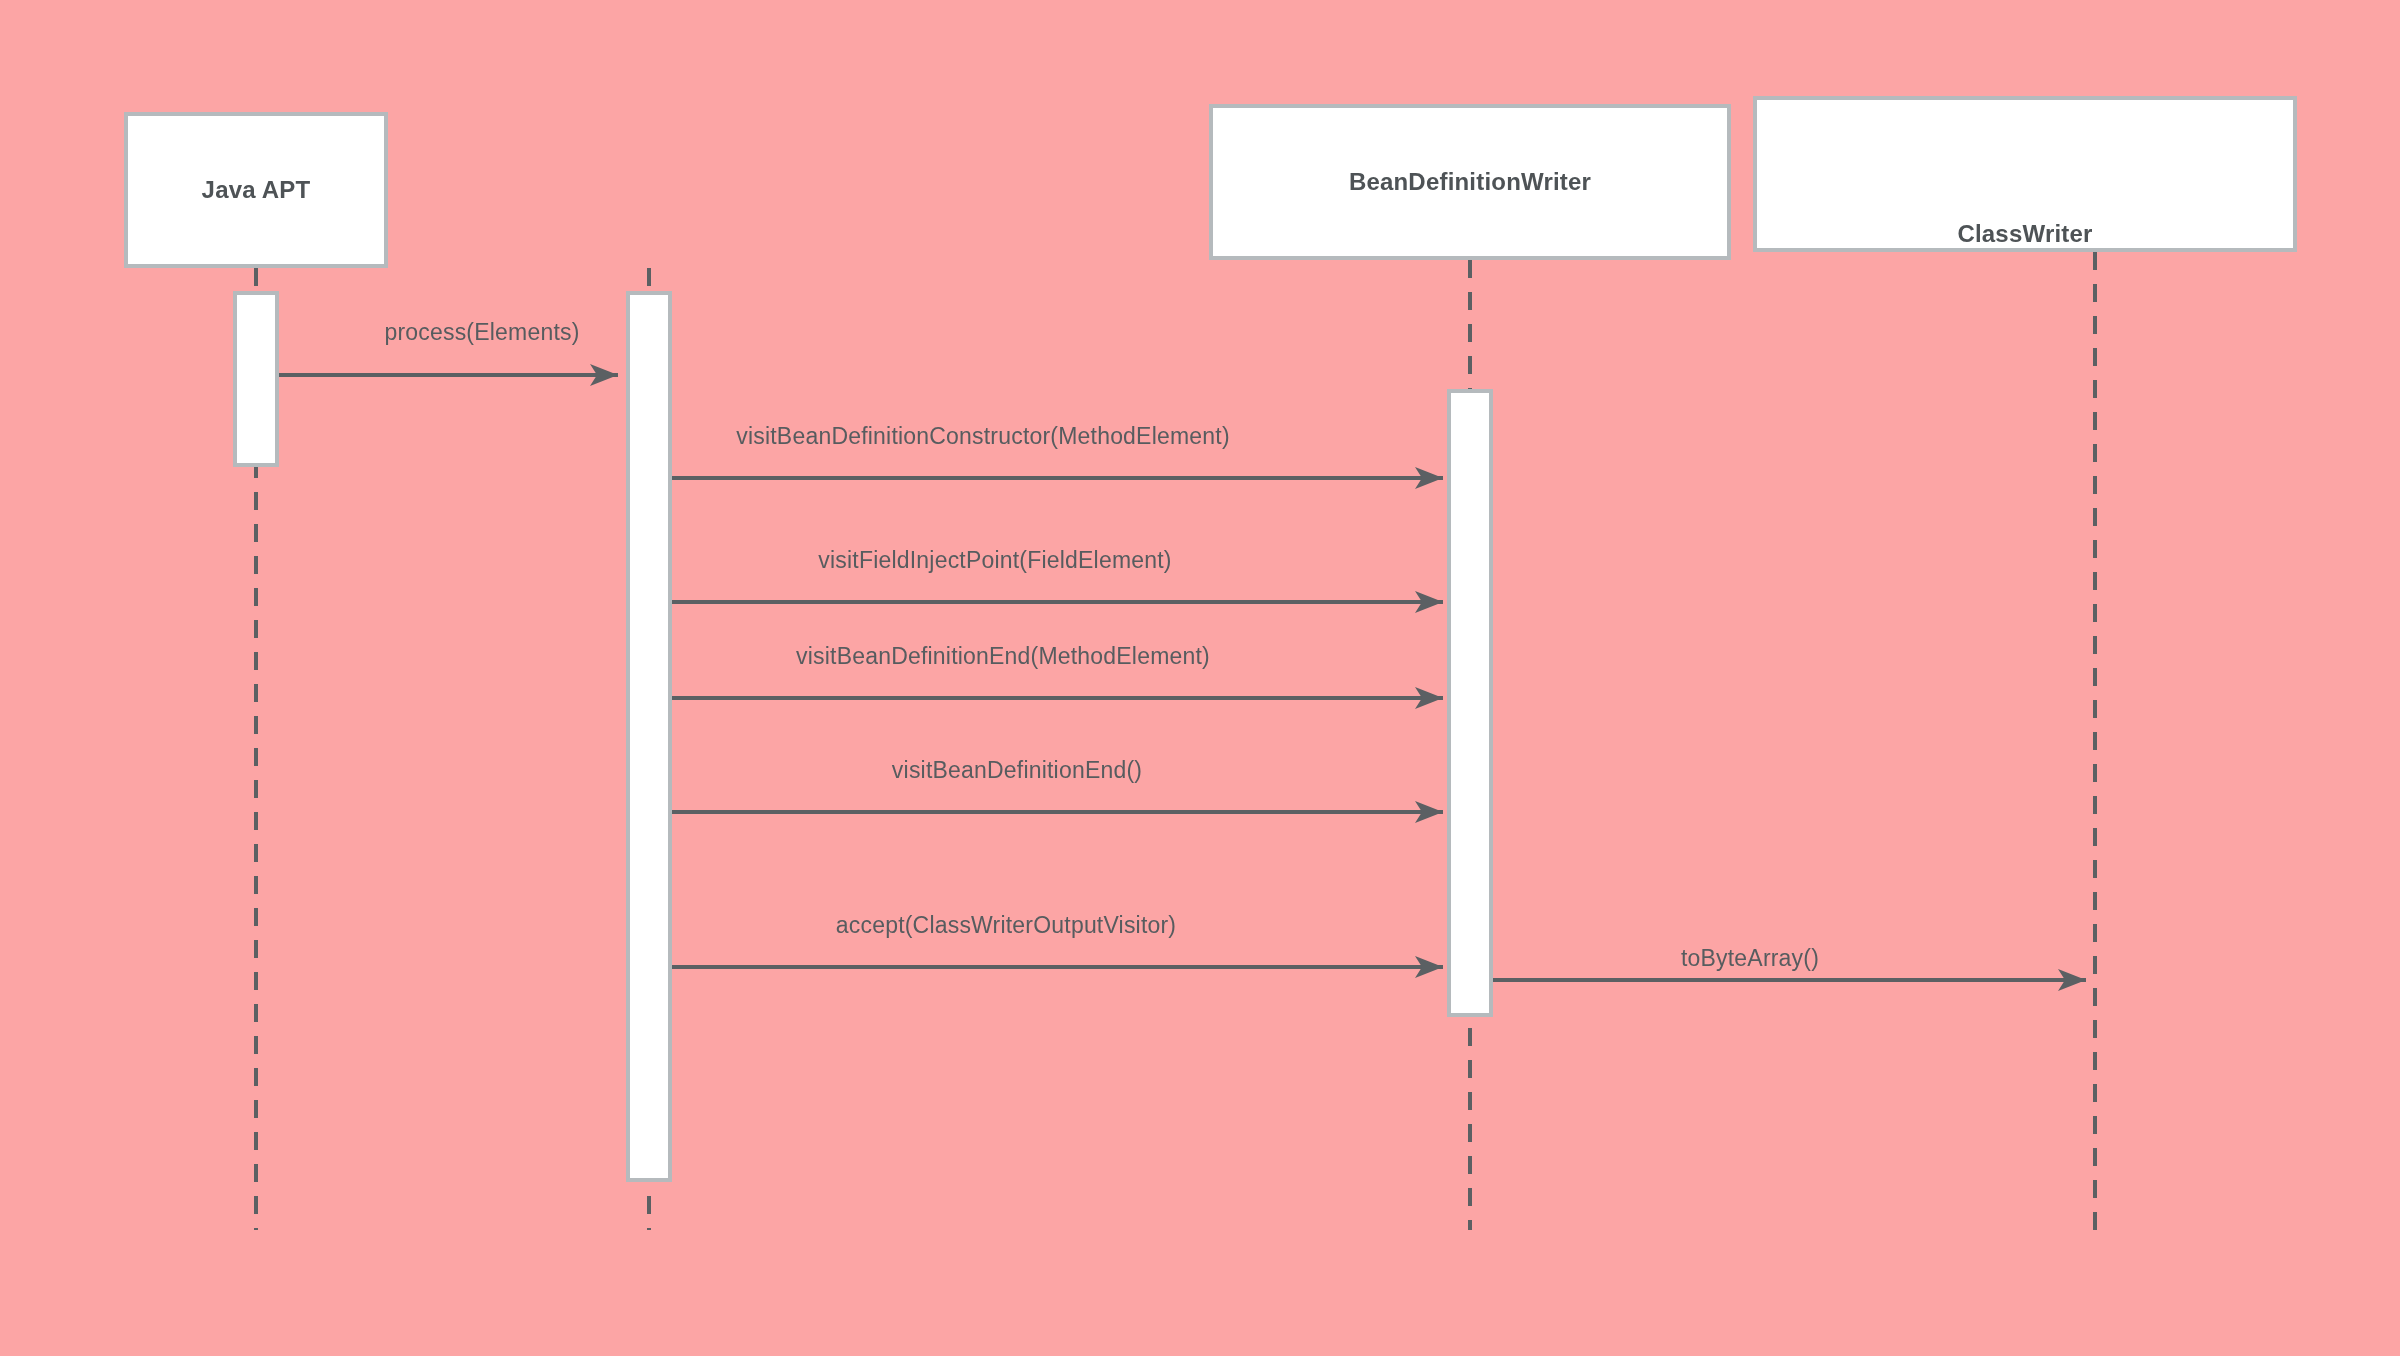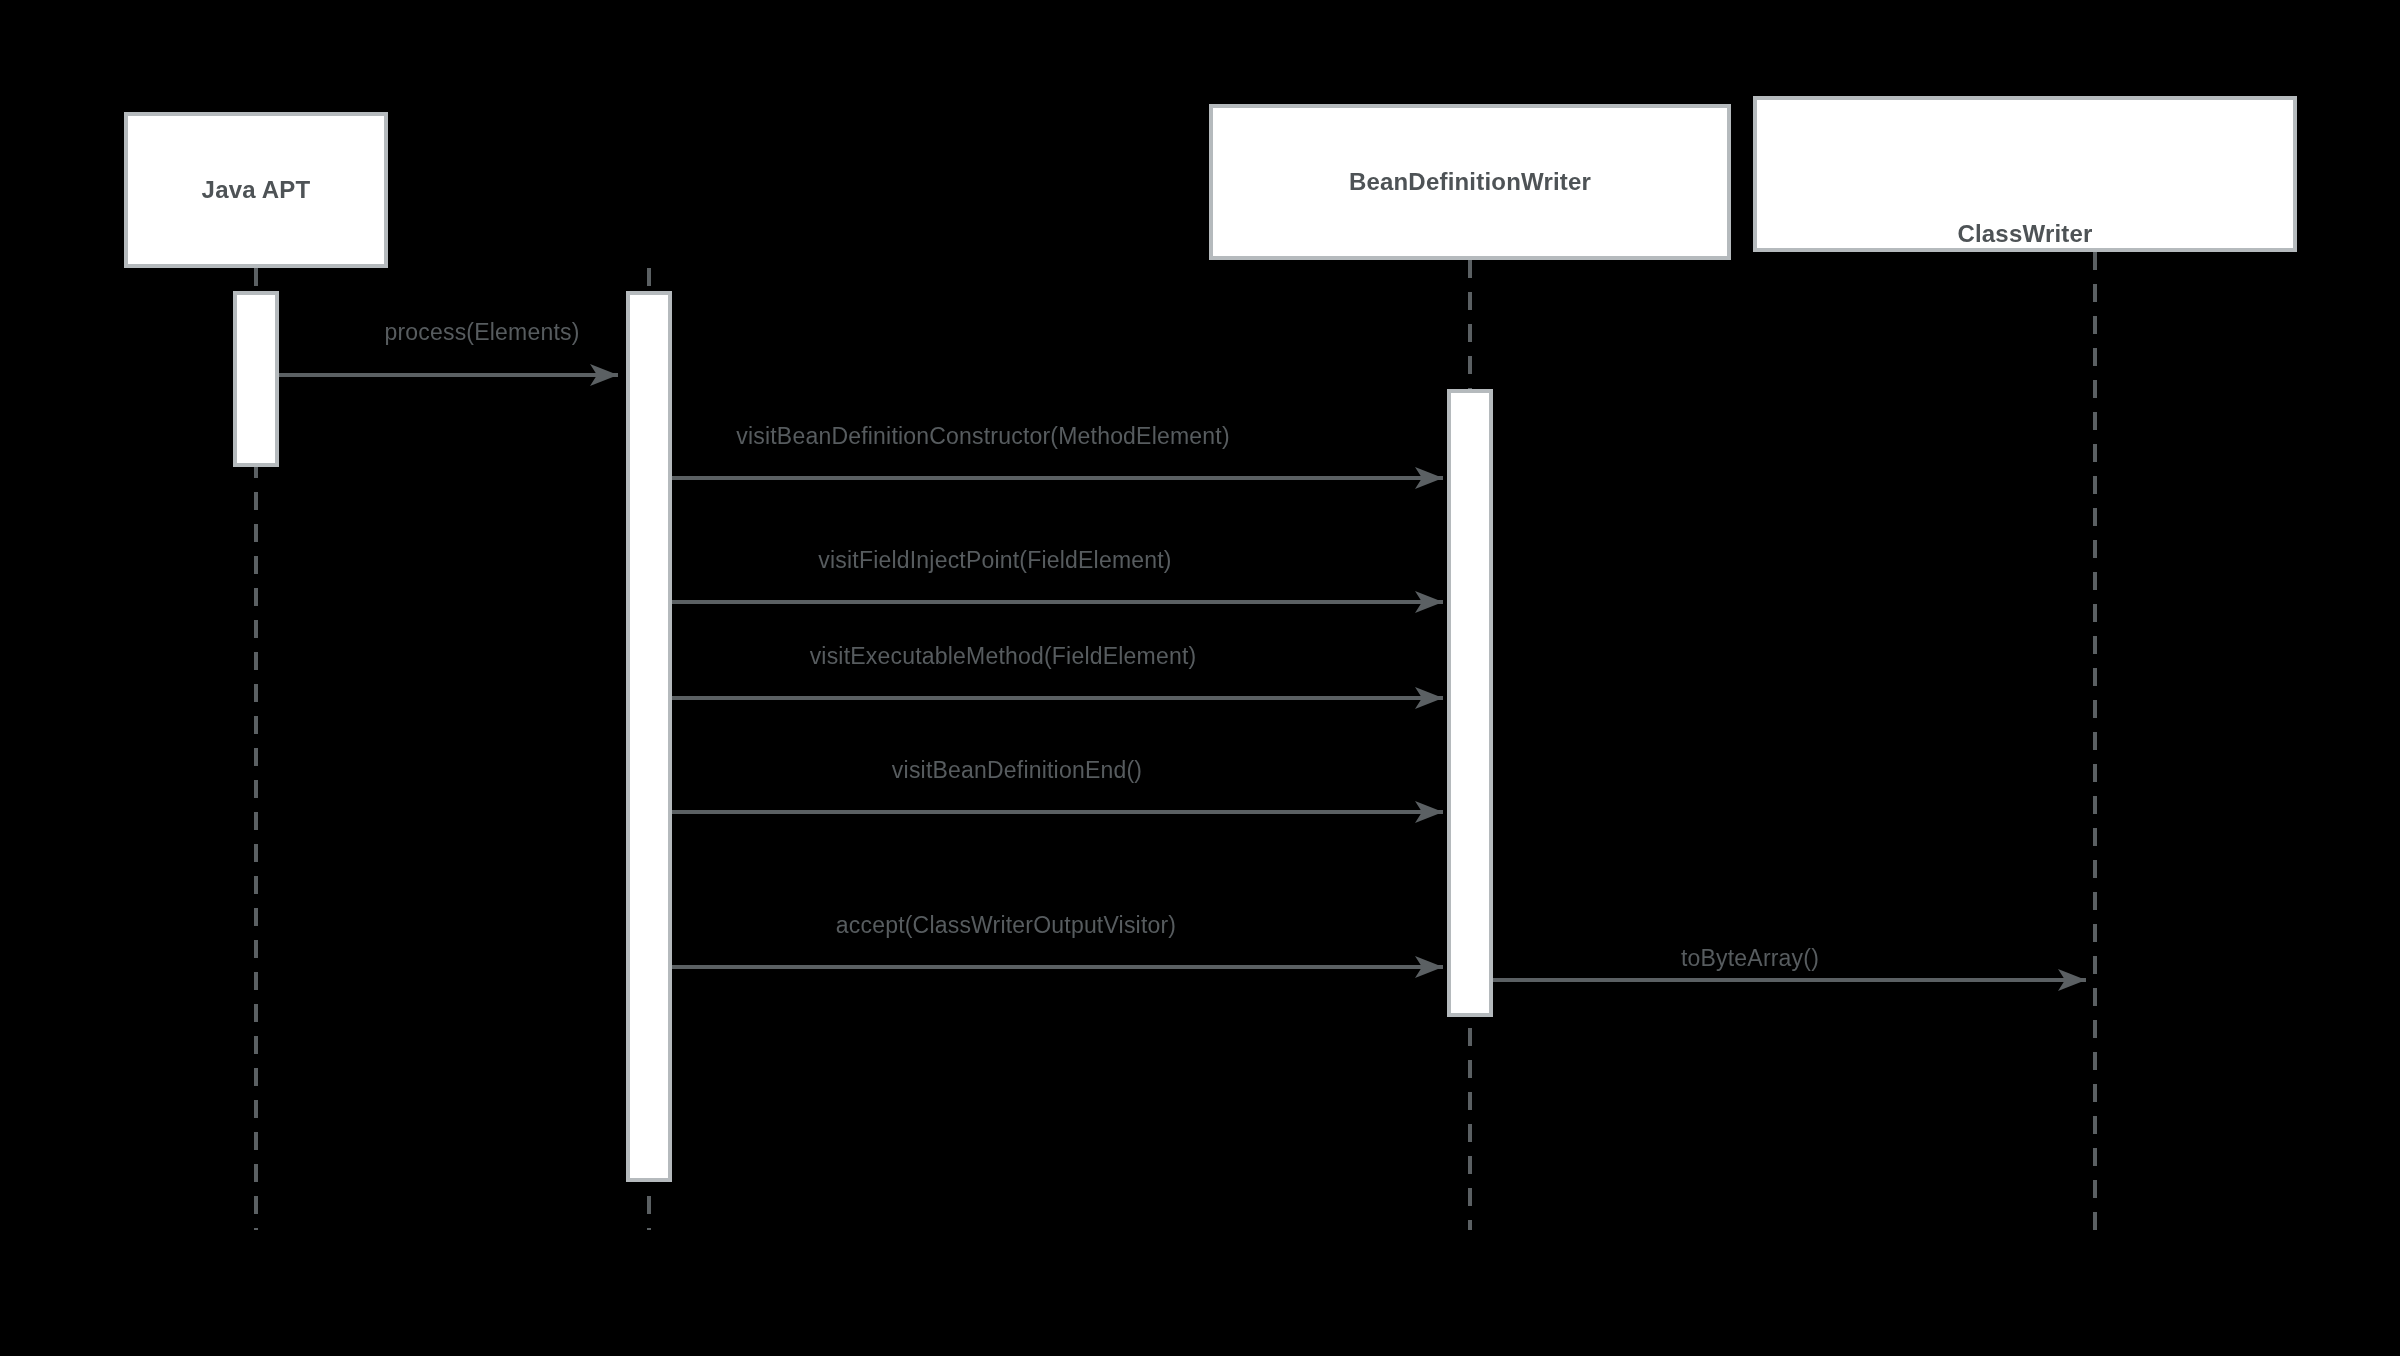--- a/index.html
+++ b/index.html
@@ -4,21 +4,21 @@
 <style>
   html, body {
     margin: 0;
     padding: 0;
     background: #ffffff;
   }
   .canvas {
     position: relative;
     width: 2400px;
     height: 1356px;
-    background: #000000;
+    background: #fca5a5;
     overflow: hidden;
     font-family: "Liberation Sans", sans-serif;
   }
   .layer {
     position: absolute;
     left: 0;
     top: 0;
   }
   .participant-box {
     position: absolute;
@@ -80,18 +80,18 @@
   <div class="participant-box" style="left:1209px; top:104px; width:522px; height:156px;">
     <span>BeanDefinitionWriter</span>
   </div>
   <div class="participant-box" style="left:1753px; top:96px;  width:544px; height:156px;align-items:flex-end;">
     <span>ClassWriter</span>
   </div>
 
   <div class="message-label" style="left:450px;  top:332px;margin-left:32px;">process(Elements)</div>
   <div class="message-label" style="left:983px;  top:436px;">visitBeanDefinitionConstructor(MethodElement)</div>
   <div class="message-label" style="left:995px;  top:560px;">visitFieldInjectPoint(FieldElement)</div>
-  <div class="message-label" style="left:1003px; top:656px;">visitExecutableMethod(FieldElement)</div>
+  <div class="message-label" style="left:1003px; top:656px;">visitBeanDefinitionEnd(MethodElement)</div>
   <div class="message-label" style="left:1008px; top:770px;margin-left:9px;">visitBeanDefinitionEnd()</div>
   <div class="message-label" style="left:1006px; top:925px;">accept(ClassWriterOutputVisitor)</div>
   <div class="message-label" style="left:1750px; top:958px;">toByteArray()</div>
 
 </div>
 
 </body></html>

